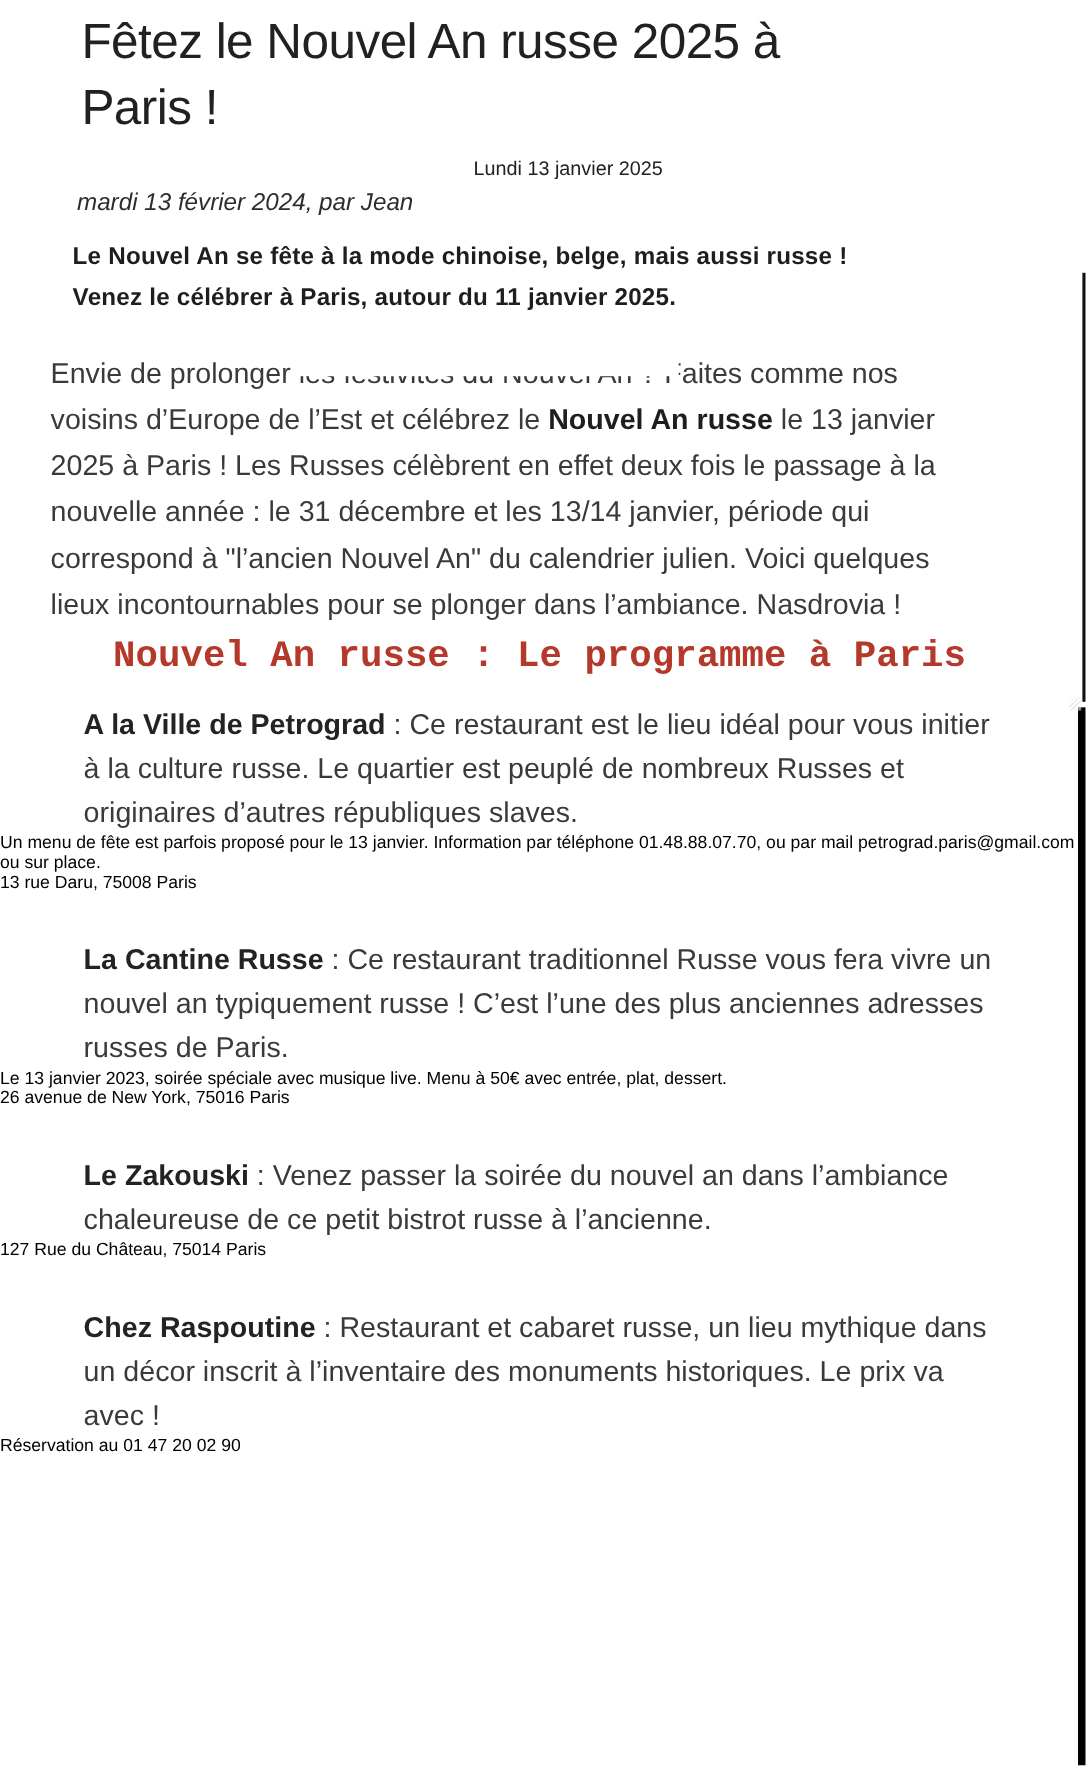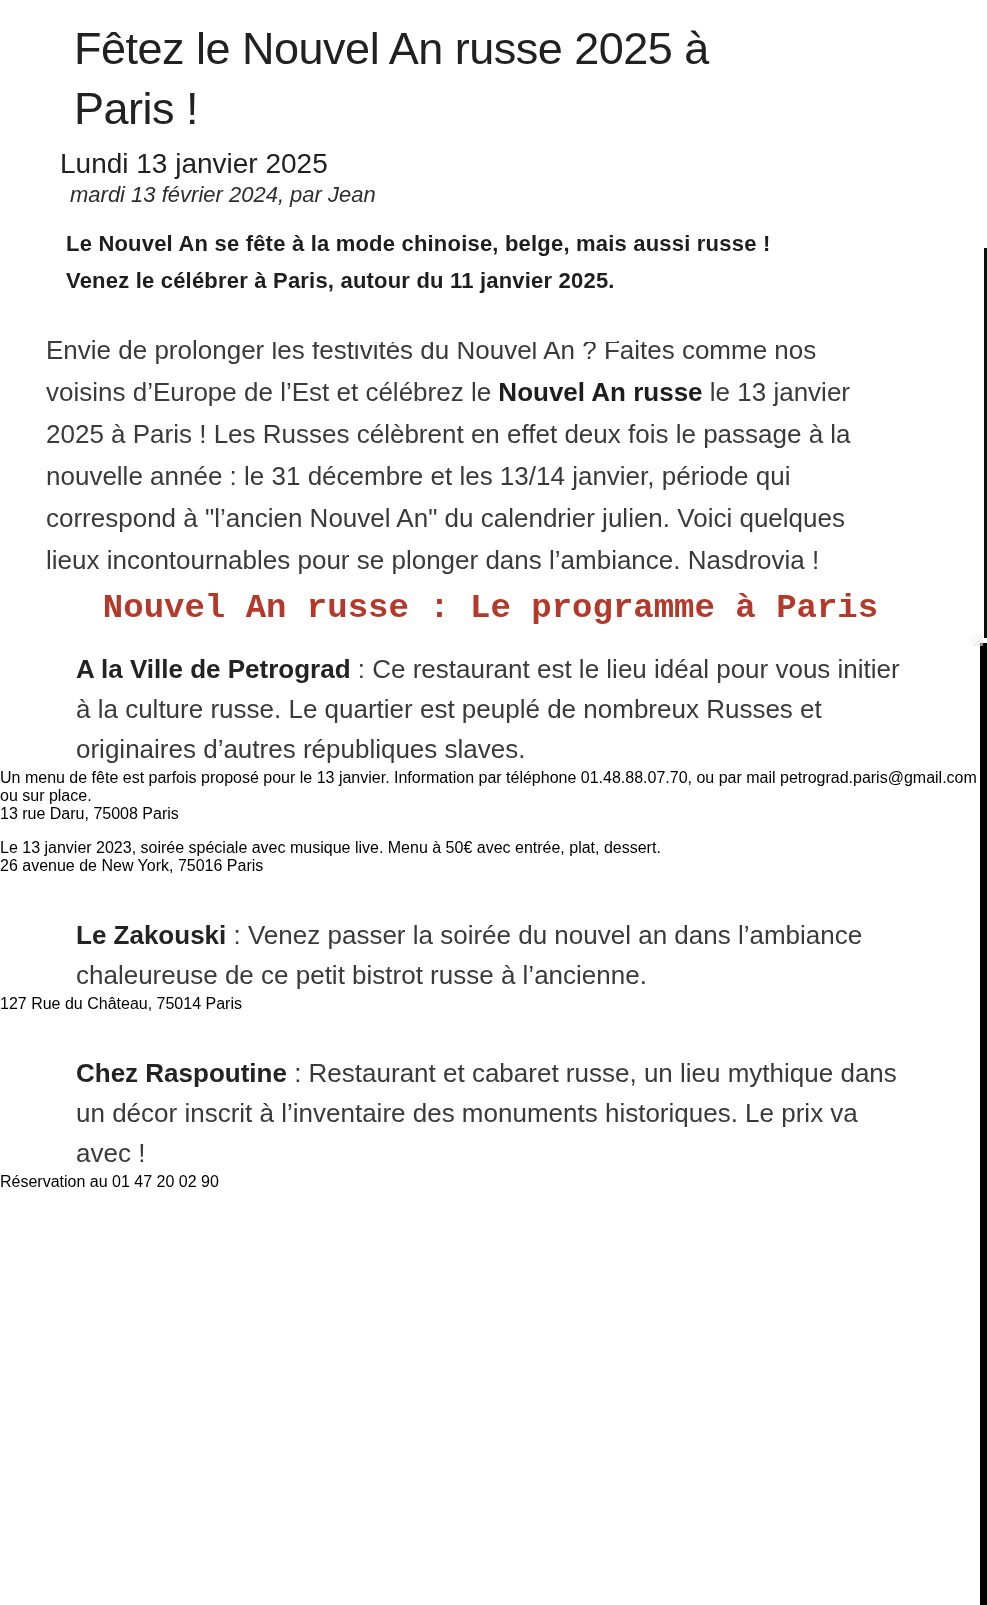--- a/index.html
+++ b/index.html
@@ -11,27 +11,28 @@
   *{box-sizing:border-box;}
   html,body{margin:0;padding:0;}
   body{
     width:987px;height:1605px;overflow:hidden;background:#ffffff;
     font-family:"Liberation Sans","DejaVu Sans",sans-serif;
     -webkit-font-smoothing:antialiased;
   }
   .page{position:relative;width:987px;height:1605px;background:#fff;}
 
   h1.title{
-    margin:0;padding:19px 100px 0 74px;width:880px;
+    margin:0;padding:8px 100px 0 74px;width:880px;
     font-size:45px;line-height:60px;font-weight:400;
     color:var(--title-ink);letter-spacing:-0.5px;
   }
   .date-line{
-    margin:10px 0 0 60px;font-size:28px;line-height:30px;
+    margin:10px 0 0 46px;font-size:18px;line-height:30px;
     color:var(--title-ink);
+    text-align:center;
   }
   .byline{
     margin:2px 0 0 70px;font-size:22px;line-height:27px;
     font-style:italic;color:#2d2d2d;
   }
   .intro{
     margin:17px 40px 0 66px;font-size:22px;line-height:37px;
     font-weight:700;color:var(--bold-ink);letter-spacing:0.2px;
   }
   .lead{
@@ -87,20 +88,23 @@
 
   <h2 class="program-heading">Nouvel An russe : Le programme à Paris</h2>
 
   <p class="venue">
     <span class="venue-name">A la Ville de Petrograd</span><span> : Ce restaurant est le lieu idéal pour vous initier à la culture russe. Le quartier est peuplé de nombreux Russes et originaires d’autres républiques slaves.</span>
     </p>
     <div class="venue-extra">Un menu de fête est parfois proposé pour le 13 janvier. Information par téléphone 01.48.88.07.70, ou par mail petrograd.paris@gmail.com ou sur place.</div>
     <div class="venue-address">13 rue Daru, 75008 Paris</div>
   <p></p>
 
+  <p class="venue">
+    <span class="venue-name">La Cantine Russe</span><span> : Ce restaurant traditionnel Russe vous fera vivre un nouvel an typiquement russe ! C’est l’une des plus anciennes adresses russes de Paris.</span>
+    </p>
     <div class="venue-extra">Le 13 janvier 2023, soirée spéciale avec musique live. Menu à 50€ avec entrée, plat, dessert.</div>
     <div class="venue-address">26 avenue de New York, 75016 Paris</div>
   <p></p>
 
   <p class="venue">
     <span class="venue-name">Le Zakouski</span><span> : Venez passer la soirée du nouvel an dans l’ambiance chaleureuse de ce petit bistrot russe à l’ancienne.</span>
     </p>
     <div class="venue-address">127 Rue du Château, 75014 Paris</div>
   <p></p>
 

